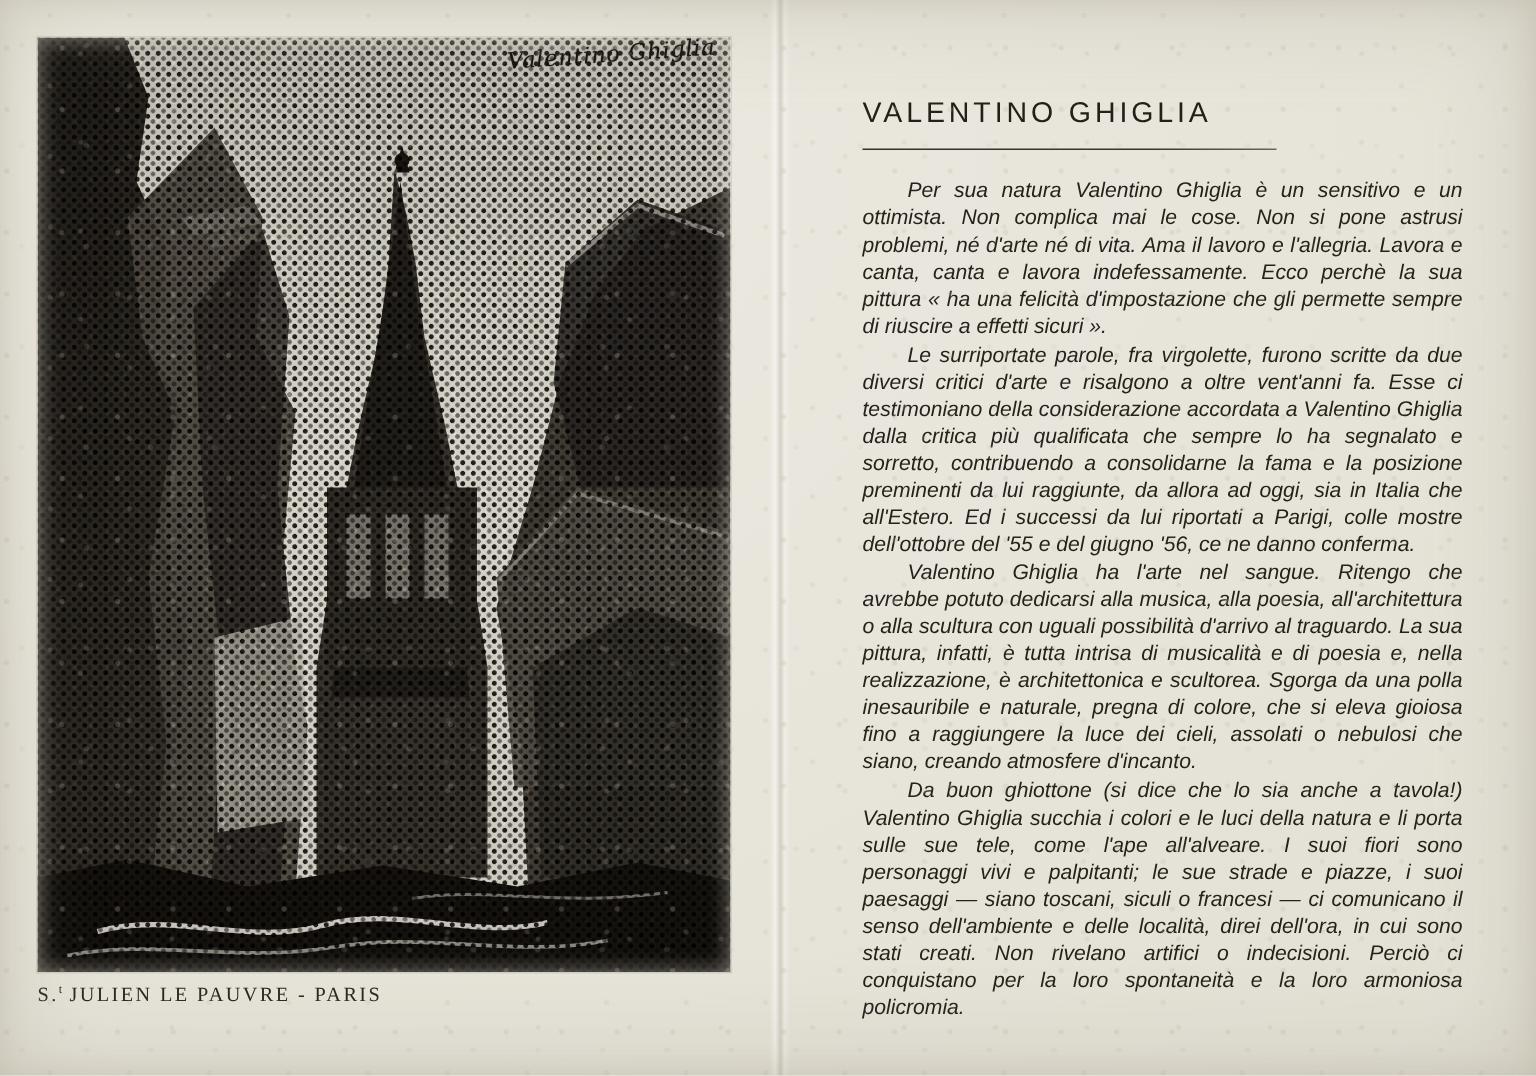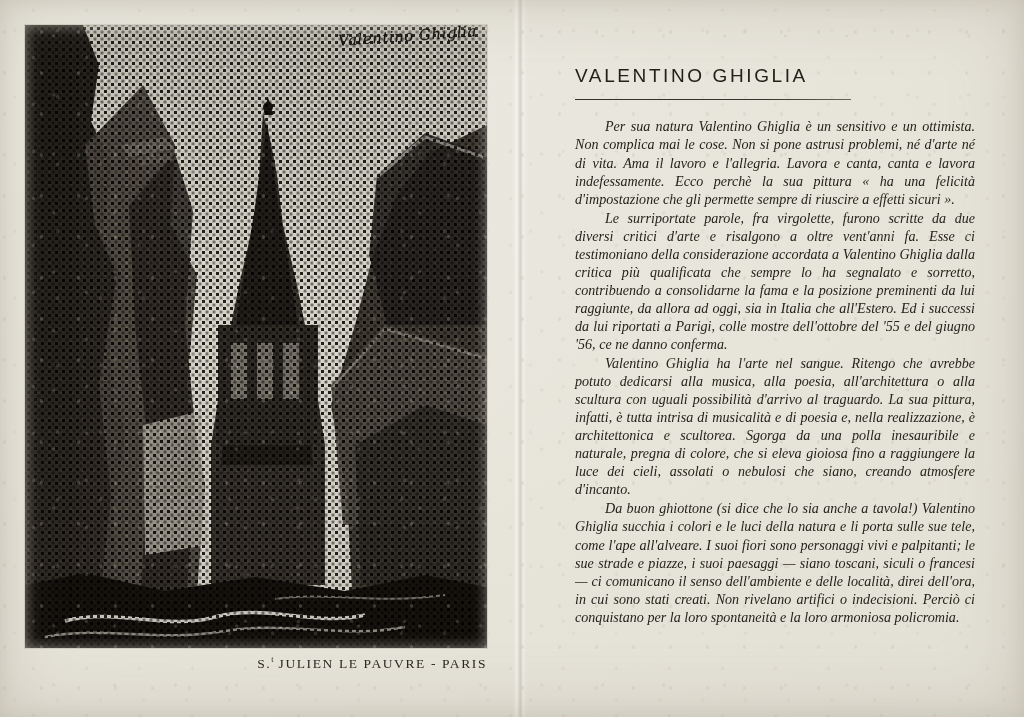--- a/index.html
+++ b/index.html
@@ -76,41 +76,41 @@
   .sig{
     position:absolute;right:10px;top:2px;
     font-family:"DejaVu Serif", serif;
     font-style:italic;font-size:15px;color:#15120e;
     transform:rotate(-4deg);letter-spacing:.5px;
     text-shadow:0 0 1px rgba(0,0,0,.5);
     white-space:nowrap;
   }
   .caption{
     position:absolute;left:25px;top:655px;width:462px;
-    text-align:right;
+    text-align:left;
     font-family:"Liberation Serif", serif;
     font-size:13.5px;letter-spacing:1.6px;color:#2b2722;
   }
   .caption sup{font-size:8px;letter-spacing:0;vertical-align:super;}
 
   
   .col{position:absolute;left:575px;top:52px;width:400px;}
   .heading{
     font-family:"Liberation Sans", sans-serif;
     font-size:19px;letter-spacing:2.6px;color:#232019;
     font-weight:400;
   }
   .rule{
     margin-top:4px;height:1px;width:276px;
     background:linear-gradient(90deg,#34302a 0%,#3a362f 70%,#6b665c 100%);
   }
   .body{margin-top:17px;}
   .body p{
     margin:0 0 0 0;
-    font-family:Liberation Serif, serif;
+    font-family:Liberation Sans, sans-serif;
     font-style:italic;
     font-size:14.1px;
     line-height:18.05px;
     color:#25221c;
     text-align:justify;
     text-indent:30px;
     hyphens:none;
   }
   .body p + p{margin-top:1px;}
 </style>

